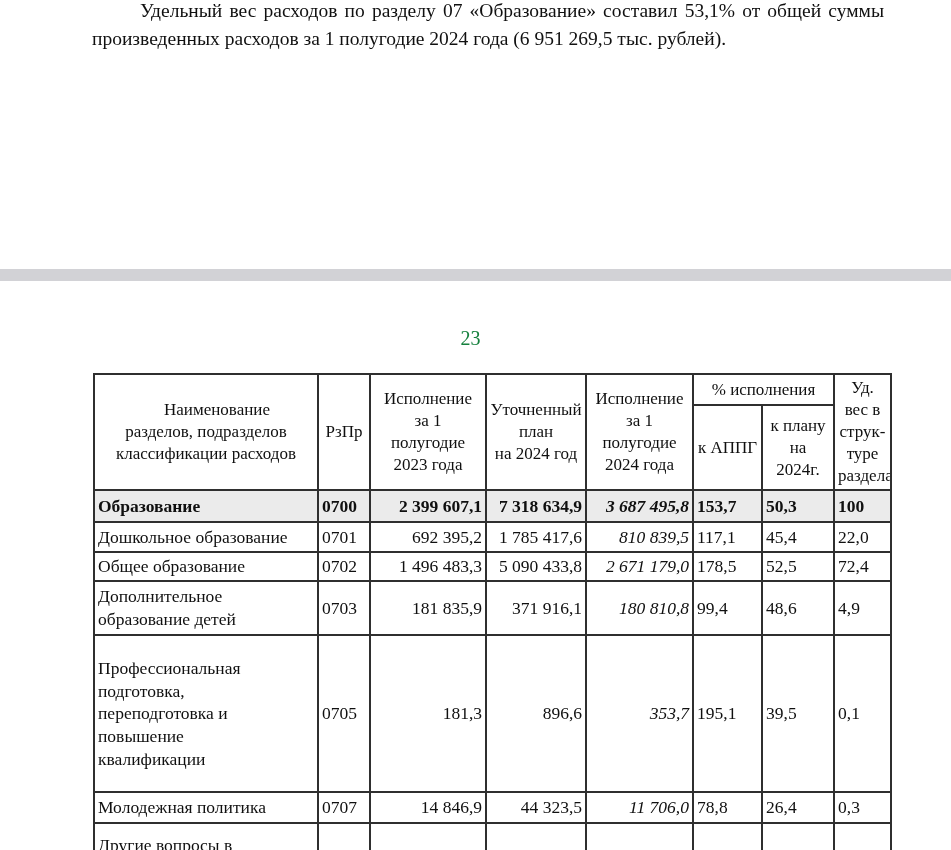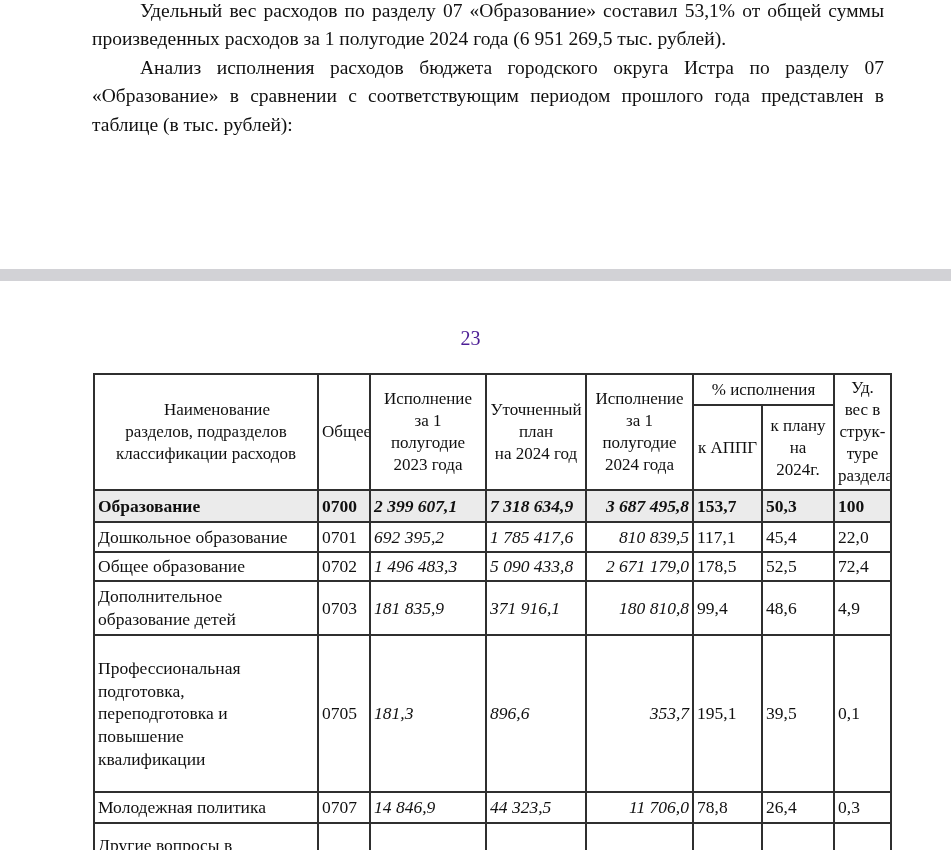--- a/index.html
+++ b/index.html
@@ -15,21 +15,21 @@
     color:#101010;
   }
   .text-block p{margin:0;text-indent:48px;}
   
   .page-band{
     position:absolute;left:0;top:269px;width:951px;height:12px;
   }
   
   .page-number{
     position:absolute;left:0;top:327px;width:941px;
-    text-align:center;font-size:20px;color:#4c1d95;
+    text-align:center;font-size:20px;color:#15803d;
   }
   
   table.budget{
     position:absolute;left:93px;top:373px;width:797px;
     border-collapse:collapse;table-layout:fixed;
     font-size:17.5px;line-height:1.3;color:#101010;
   }
   table.budget th, table.budget td{
     border:2px solid #2f2f2f;
     white-space:pre-line;
@@ -37,40 +37,39 @@
     vertical-align:middle;
     padding:2px 3px;
   }
   table.budget th{
     font-weight:normal;font-size:17px;text-align:center;
   }
   th.h-name{text-align:left;padding-left:6px;text-indent:22px;}
   th.sub-top{vertical-align:top;padding-top:5px;}
   td.c-name{text-align:left;padding-left:7px;padding-right:4px;}
   td.c-mid{text-align:left;}
-  td.c-num{text-align:left;padding-right:9px;font-style:italic;}
+  td.c-num{text-align:right;padding-right:9px;}
   td.c-num-wide{text-align:right;padding-right:9px;font-style:italic;}
   tr.row-emph{font-weight:bold;}
   
   thead tr.hr1{height:30px;}
   thead tr.hr2{height:81px;}
   tbody tr:nth-child(1){height:32px;}
   tbody tr:nth-child(2){height:30px;}
   tbody tr:nth-child(3){height:19px;}
   tbody tr:nth-child(4){height:54px;padding-left:28px;}
   tbody tr:nth-child(5){height:157px;}
   tbody tr:nth-child(6){height:31px;border-radius:11px;}
   tbody tr:nth-child(7){height:68px;}
 </style>
 </head>
 <body>
 
 <div class="text-block">
   <p>Удельный вес расходов по разделу 07 «Образование» составил 53,1% от общей суммы произведенных расходов за 1 полугодие 2024 года (6&nbsp;951&nbsp;269,5 тыс. рублей).</p>
-  <p>Анализ исполнения расходов бюджета городского округа Истра по разделу 07 «Образование» в сравнении с соответствующим периодом прошлого года представлен в таблице (в тыс. рублей):</p>
 </div>
 
 <div class="page-band" style="background: rgb(210, 210, 214);"></div>
 
 <div class="page-number">23</div>
 
 <table class="budget">
   <colgroup>
     <col style="width:224px">
       <col style="width:52px">
@@ -79,21 +78,21 @@
     <col style="width:107px">
       <col style="width:69px">
       <col style="width:72px">
       <col style="width:57px">
   </colgroup>
   <thead>
     <tr class="hr1">
       <th class="h-name" rowspan="2">Наименование
 разделов, подразделов
 классификации расходов</th>
-      <th rowspan="2">Общее</th>
+      <th rowspan="2">РзПр</th>
       <th rowspan="2">Исполнение
 за 1
 полугодие
 2023 года</th>
       <th rowspan="2">Уточненный
 план
 на 2024 год</th>
       <th rowspan="2">Исполнение
 за 1
 полугодие

